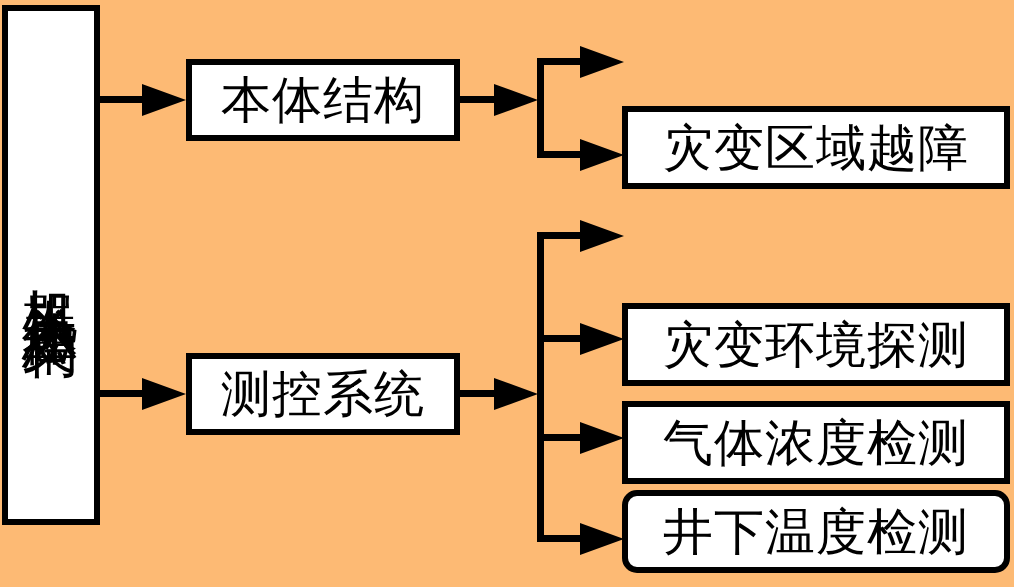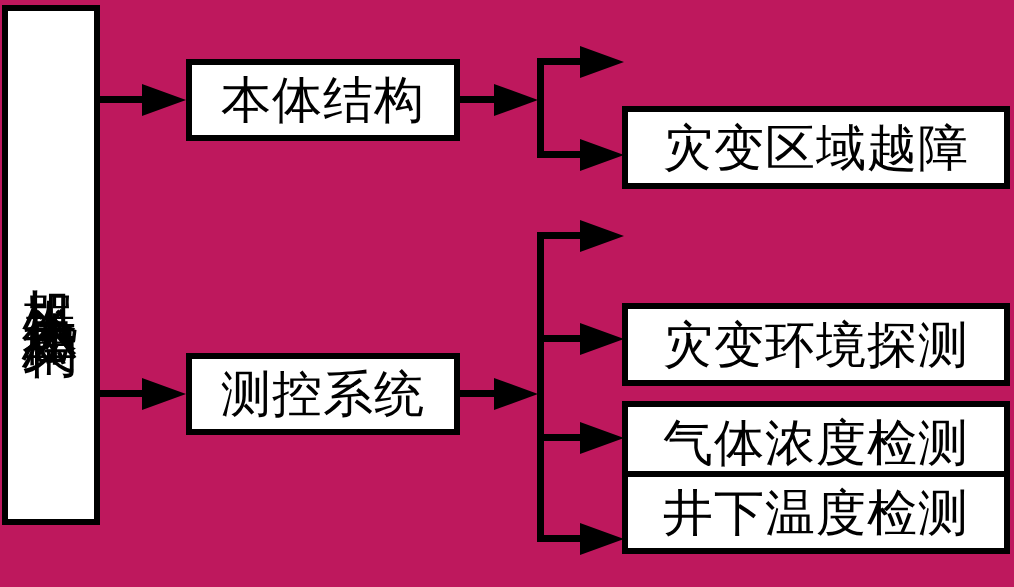--- a/index.html
+++ b/index.html
@@ -4,21 +4,21 @@
 <style>
   html, body {
     margin: 0;
     padding: 0;
     background: #ffffff;
   }
   #canvas {
     position: relative;
     width: 1014px;
     height: 587px;
-    background: #be185d;
+    background: #fdba74;
     overflow: hidden;
     font-family: "DejaVu Sans", sans-serif;
   }
   .node {
     position: absolute;
     box-sizing: border-box;
     background: #ffffff;
     border: 6px solid #000000;
     display: flex;
     align-items: center;
@@ -58,21 +58,21 @@
     left: 622px;
     width: 388px;
     height: 83px;
   }
   .node-leaf .node-label { font-size: 50px; letter-spacing: 1px; }
   #leaf-0 { top: 8px; }
   #leaf-1 { top: 106px; text-align: right; }
   #leaf-2 { top: 205px; }
   #leaf-3 { top: 303px; }
   #leaf-4 { top: 401px; }
-  #leaf-5 { top: 471px; }
+  #leaf-5 { top: 490px; border-radius: 15px; }
 
   
   .hline {
     position: absolute;
     height: 7px;
     background: #000000;
   }
   .vline {
     position: absolute;
     width: 7px;

